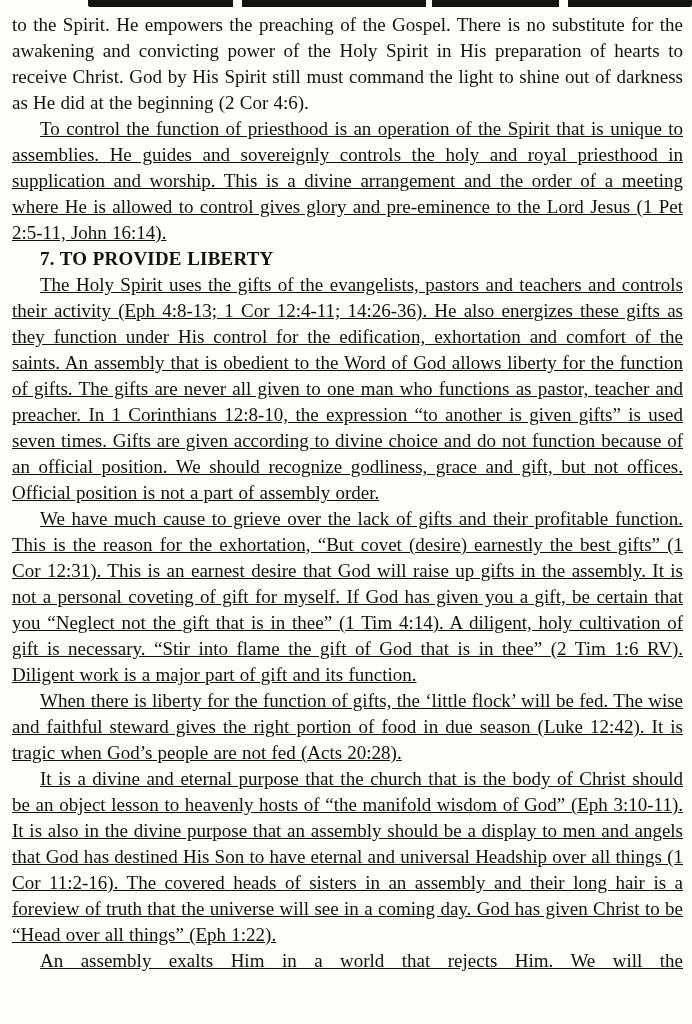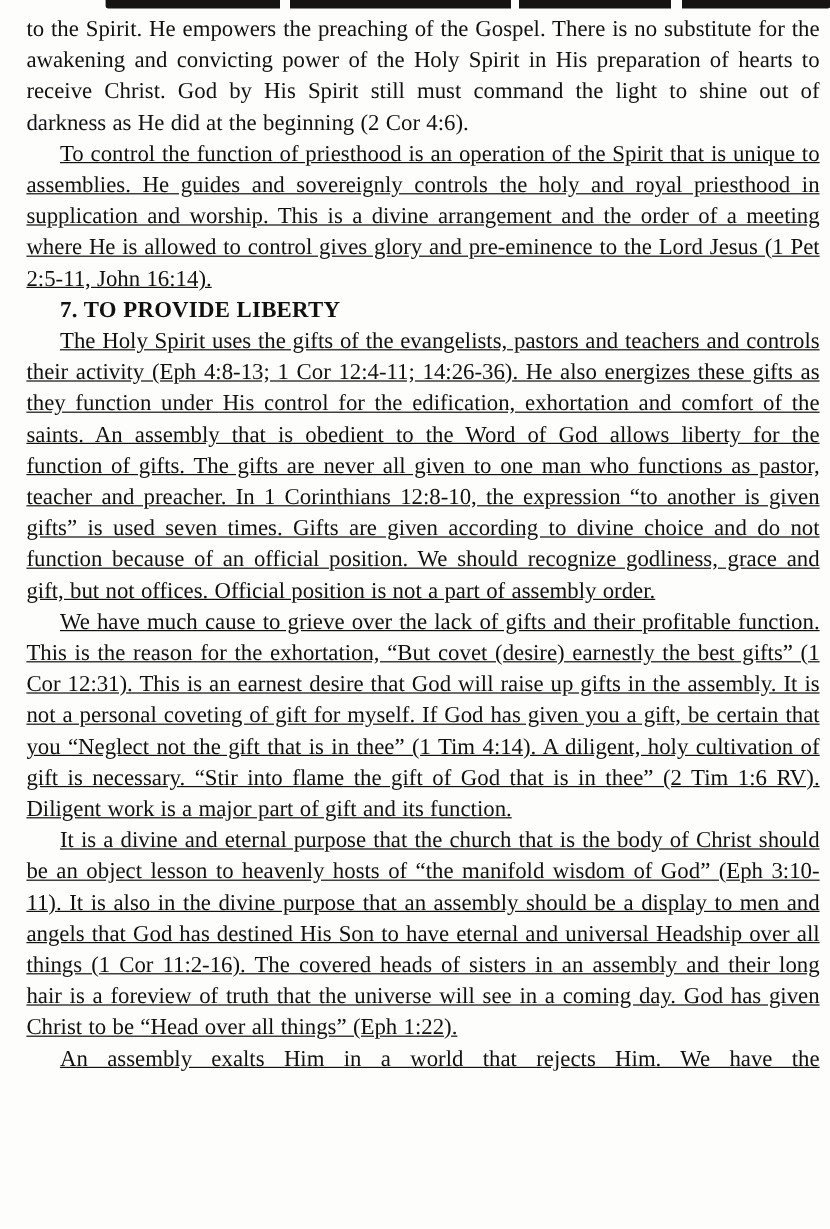--- a/index.html
+++ b/index.html
@@ -9,21 +9,21 @@
   }
   .page {
     position: relative;
     width: 692px;
     height: 1024px;
     background: #fdfdfc;
     overflow: hidden;
     font-family: "Liberation Serif", "DejaVu Serif", serif;
     color: #121110;
     box-sizing: border-box;
-    padding: 12px 9px 0 22px;
+    padding: 12px 9px 0 12px;
   }
   
   .scan-artifact-top {
     position: absolute;
     top: 0;
     left: 88px;
     right: 0;
     height: 7px;
     background: linear-gradient(90deg,
       #151413 0%, #151413 24%,
@@ -65,19 +65,20 @@
   <p class="text-block para">to the Spirit. He empowers the preaching of the Gospel. There is no substitute for the awakening and convicting power of the Holy Spirit in His preparation of hearts to receive Christ. God by His Spirit still must command the light to shine out of darkness as He did at the beginning (2 Cor 4:6).</p>
 
   <p class="text-block para-indent">To control the function of priesthood is an operation of the Spirit that is unique to assemblies. He guides and sovereignly controls the holy and royal priesthood in supplication and worship. This is a divine arrangement and the order of a meeting where He is allowed to control gives glory and pre-eminence to the Lord Jesus (1 Pet 2:5-11, John 16:14).</p>
 
   <p class="text-block heading">7. TO PROVIDE LIBERTY</p>
 
   <p class="text-block para-indent">The Holy Spirit uses the gifts of the evangelists, pastors and teachers and controls their activity (Eph 4:8-13; 1 Cor 12:4-11; 14:26-36). He also energizes these gifts as they function under His control for the edification, exhortation and comfort of the saints. An assembly that is obedient to the Word of God allows liberty for the function of gifts. The gifts are never all given to one man who functions as pastor, teacher and preacher. In 1 Corinthians 12:8-10, the expression “to another is given gifts” is used  seven times. Gifts are given according to divine choice and do not function because of an official position. We should recognize godliness, grace and gift, but not offices. Official position is not a part of assembly order.</p>
 
   <p class="text-block para-indent">We have much cause to grieve over the lack of gifts and their profitable function. This is the reason for the exhortation, “But covet (desire) earnestly the best gifts” (1 Cor 12:31). This is an earnest desire that God will raise up gifts in the assembly. It is not a personal coveting of gift for myself. If God has given you a gift, be certain that you “Neglect not the gift that is in thee” (1 Tim 4:14). A diligent, holy cultivation of gift is necessary. “Stir into flame the gift of God that is in thee” (2 Tim 1:6 RV). Diligent work is a major part of gift and its function.</p>
 
+  <p class="text-block para-indent">When there is liberty for the function of gifts, the ‘little flock’ will be fed. The wise and faithful steward gives the right portion of food in due season (Luke 12:42). It is tragic when God’s people are not fed (Acts 20:28).</p>
 
 
   <p class="text-block para-indent">It is a divine and eternal purpose that the church that is the body of Christ should be an object lesson to heavenly hosts of “the manifold wisdom of God” (Eph 3:10-11). It is also in the divine purpose that an assembly should be a display to men and angels that God has destined His Son to have eternal and universal Headship over all things (1 Cor 11:2-16). The covered heads of sisters in an assembly and their long hair is a foreview of truth that the universe will see in a coming day. God has given Christ to be “Head over all things” (Eph 1:22).</p>
 
-  <p class="text-block para-indent stretch-last">An assembly exalts Him in a world that rejects Him. We have the</p>
+  <p class="text-block para-indent stretch-last">An assembly exalts Him in a world that rejects Him. We will the</p>
 
 </div>
 
 </body></html>

